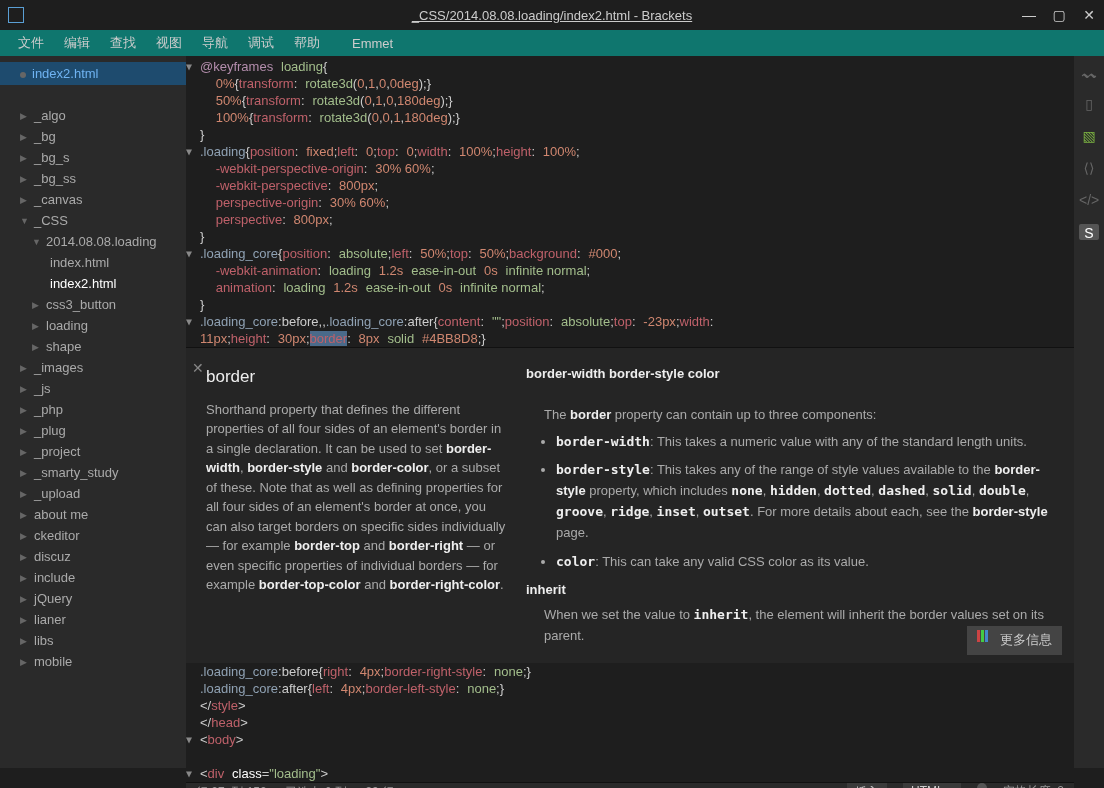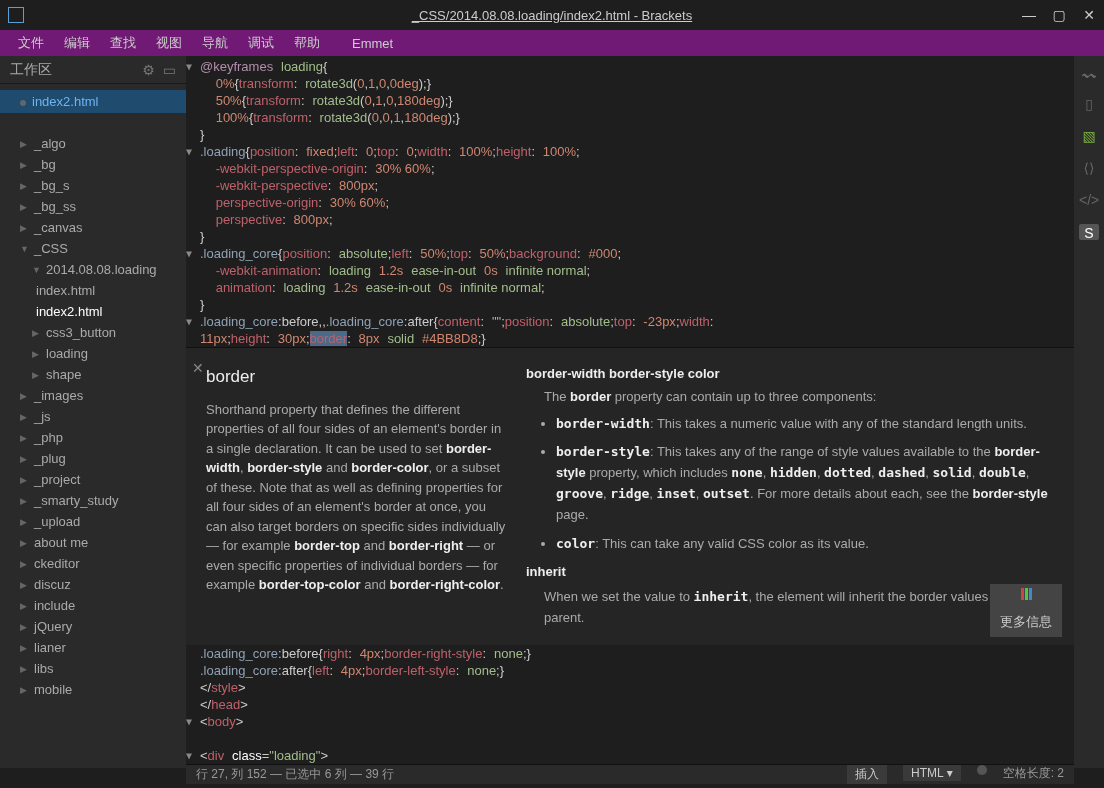--- a/index.html
+++ b/index.html
@@ -2,36 +2,36 @@
 <html><head>
 <meta charset="utf-8">
 <style>
 * { margin: 0; padding: 0; box-sizing: border-box; font-family: "Segoe UI", Arial, sans-serif; }
 body { background: #1e1e1e; color: #ccc; width: 1104px; height: 788px; overflow: hidden; font-size: 13px; }
 .titlebar { height: 30px; background: #1e1e1e; display: flex; align-items: center; position: relative; }
 .app-icon { width: 16px; height: 16px; margin: 0 8px; border: 1px solid #5a9fd4; }
 .title-text { position: absolute; left: 50%; transform: translateX(-50%); color: #ccc; font-size: 13px; text-decoration: underline; }
 .window-controls { position: absolute; right: 0; display: flex; }
 .win-btn { width: 30px; height: 30px; display: flex; align-items: center; justify-content: center; color: #ccc; font-size: 14px; }
-.menubar { height: 26px; background: #701a75; display: flex; align-items: center; padding: 0 8px; }
+.menubar { height: 26px; background: #0f766e; display: flex; align-items: center; padding: 0 8px; }
 .menu-item { padding: 3px 10px; color: #ccc; font-size: 13px; }
 .main { display: flex; height: 712px; }
 .sidebar { width: 186px; background: #2a2a2a; overflow: hidden; }
 .sidebar-header { height: 28px; display: flex; align-items: center; justify-content: space-between; padding: 0 10px; color: #aaa; font-size: 14px; border-bottom: 1px solid #1a1a1a; }
 .sidebar-icons { display: flex; gap: 8px; color: #777; }
 .open-files { padding: 6px 0; }
 .open-file { padding: 4px 20px; color: #6fb3f2; font-size: 13px; }
 .open-file.active { background: #1e4b6e; }
 .dot { display: inline-block; width: 6px; height: 6px; border-radius: 50%; background: #666; margin-right: 6px; vertical-align: middle; }
 .file-tree { padding: 4px 0; margin-top: 10px; }
 .tree-breadcrumb { padding: 4px 12px; color: #888; font-size: 13px; }
 .tree-item { padding: 3px 8px 3px 20px; color: #aaa; font-size: 13px; display: flex; align-items: center; }
 .tree-item .arrow { width: 10px; color: #666; font-size: 9px; margin-right: 4px; }
 .tree-item.l2 { padding-left: 32px; }
-.tree-item.l3 { padding-left: 22px; }
+.tree-item.l3 { padding-left: 36px; }
 .tree-item.active { color: #fff; }
 .editor-area { flex: 1; background: #1e1e1e; display: flex; flex-direction: column; position: relative; }
 .code-view { display: flex; overflow: hidden; }
 .gutter { width: 56px; text-align: right; padding-right: 10px; color: #666; font-family: Consolas, monospace; font-size: 13px; line-height: 17px; }
 .fold-col { width: 14px; color: #888; font-family: Consolas, monospace; font-size: 10px; line-height: 17px; }
 .code { flex: 1; font-family: Consolas, monospace; font-size: 13px; line-height: 17px; white-space: pre; color: #ccc; }
 .c-kw { color: #b48ead; }
 .c-sel { color: #8fa1b3; }
 .c-prop { color: #bf616a; }
 .c-val { color: #a3be8c; }
@@ -43,21 +43,21 @@
 .hl-sel { background: #4a6a8a; }
 .hint-panel { background: #252525; border-top: 1px solid #111; padding: 16px 20px; display: flex; gap: 20px; position: relative; }
 .hint-close { position: absolute; left: 6px; top: 12px; color: #888; font-size: 14px; }
 .hint-left { width: 300px; color: #aaa; font-size: 13px; line-height: 1.5; }
 .hint-title { color: #eee; font-size: 17px; margin-bottom: 10px; }
 .hint-right { flex: 1; color: #aaa; font-size: 13px; line-height: 1.6; }
 .hint-right strong { color: #eee; }
 .hint-right ul { padding-left: 30px; margin: 6px 0; }
 .hint-right li { margin-bottom: 8px; }
 .hint-right .code-word { font-family: Consolas, monospace; }
-.more-info { position: absolute; right: 12px; bottom: 8px; background: #444; padding: 4px 10px; color: #ccc; font-size: 13px; display: flex; align-items: center; gap: 12px; flex-direction: column; }
+.more-info { position: absolute; right: 12px; bottom: 8px; background: #444; padding: 4px 10px; color: #ccc; font-size: 13px; display: flex; align-items: flex-start; gap: 12px; }
 .more-info .bars { display: inline-flex; gap: 1px; }
 .more-info .bar { width: 3px; height: 12px; }
 .statusbar { height: 20px; background: #2a2a2a; border-top: 1px solid #111; display: flex; align-items: center; padding: 0 10px; font-size: 12px; color: #999; }
 .statusbar .right { margin-left: auto; display: flex; gap: 16px; align-items: flex-start; }
 .status-btn { background: #3a3a3a; padding: 1px 8px; color: #ccc; }
 .status-dot { width: 10px; height: 10px; border-radius: 50%; background: #555; }
 .right-rail { width: 30px; background: #2a2a2a; display: flex; flex-direction: column; align-items: center; padding-top: 8px; gap: 16px; }
 .rail-icon { width: 20px; height: 16px; color: #666; font-size: 14px; text-align: center; }
 .rail-icon.green { color: #7cb342; }
 .rail-icon.active { background: #555; color: #fff; border-radius: 2px; padding: 1px 3px; }
@@ -82,27 +82,20 @@
   <div class="menu-item">查找</div>
   <div class="menu-item">视图</div>
   <div class="menu-item">导航</div>
   <div class="menu-item">调试</div>
   <div class="menu-item">帮助</div>
   <div class="menu-item" style="margin-left:12px">Emmet</div>
 </div>
 
 <div class="main">
   <div class="sidebar">
-    <div class="sidebar-header">
-      <span>工作区</span>
-      <span class="sidebar-icons">
-        <span>⚙</span>
-        <span>▭</span>
-      </span>
-    </div>
     <div class="open-files">
       <div class="open-file active"><span class="dot"></span><span>index2.html</span></div>
     </div>
     <div class="file-tree">
       <div id="tree-container">
           <div class="tree-item l1"><span class="arrow">▶</span>_algo</div>
           <div class="tree-item l1"><span class="arrow">▶</span>_bg</div>
           <div class="tree-item l1"><span class="arrow">▶</span>_bg_s</div>
           <div class="tree-item l1"><span class="arrow">▶</span>_bg_ss</div>
           <div class="tree-item l1"><span class="arrow">▶</span>_canvas</div>
@@ -155,21 +148,21 @@
     </div>
 
     <div class="hint-panel">
       <div class="hint-close">✕</div>
       <div class="hint-left">
         <div class="hint-title">border</div>
         <div id="hint-desc">Shorthand property that defines the different properties of all four sides of an element's border in a single declaration. It can be used to set <b>border-width</b>, <b>border-style</b> and <b>border-color</b>, or a subset of these. Note that as well as defining properties for all four sides of an element's border at once, you can also target borders on specific sides individually — for example <b>border-top</b> and <b>border-right</b> — or even specific properties of individual borders — for example <b>border-top-color</b> and <b>border-right-color</b>.</div>
       </div>
       <div class="hint-right">
         <strong>border-width border-style color</strong>
-        <div style="padding-left:18px; margin-top:2px" id="hint-intro">The <b>border</b> property can contain up to three components:</div>
+        <div style="padding-left:18px; margin-top:20px" id="hint-intro">The <b>border</b> property can contain up to three components:</div>
         <ul id="hint-items">
             <li><b class="code-word">border-width</b>: This takes a numeric value with any of the standard length units.</li>
             <li><b class="code-word">border-style</b>: This takes any of the range of style values available to the <b>border-style</b> property, which includes <b class="code-word">none</b>, <b class="code-word">hidden</b>, <b class="code-word">dotted</b>, <b class="code-word">dashed</b>, <b class="code-word">solid</b>, <b class="code-word">double</b>, <b class="code-word">groove</b>, <b class="code-word">ridge</b>, <b class="code-word">inset</b>, <b class="code-word">outset</b>. For more details about each, see the <b>border-style</b> page.</li>
             <li><b class="code-word">color</b>: This can take any valid CSS color as its value.</li>
           </ul>
         <strong>inherit</strong>
         <div style="padding-left:18px; margin-top:4px" id="hint-inherit">When we set the value to <b class="code-word">inherit</b>, the element will inherit the border values set on its parent.</div>
         <div class="more-info">
           <span class="bars">
               <span class="bar" style="background:#c44"></span>

